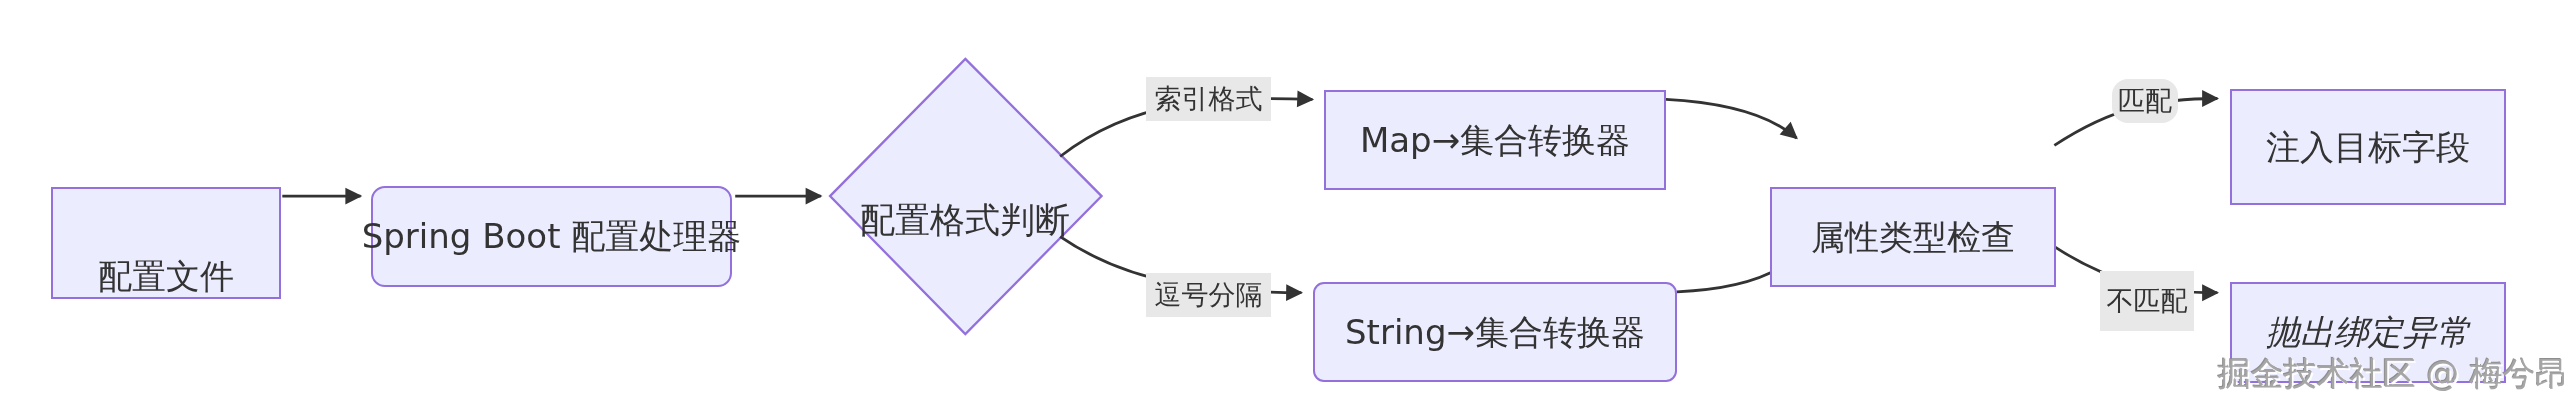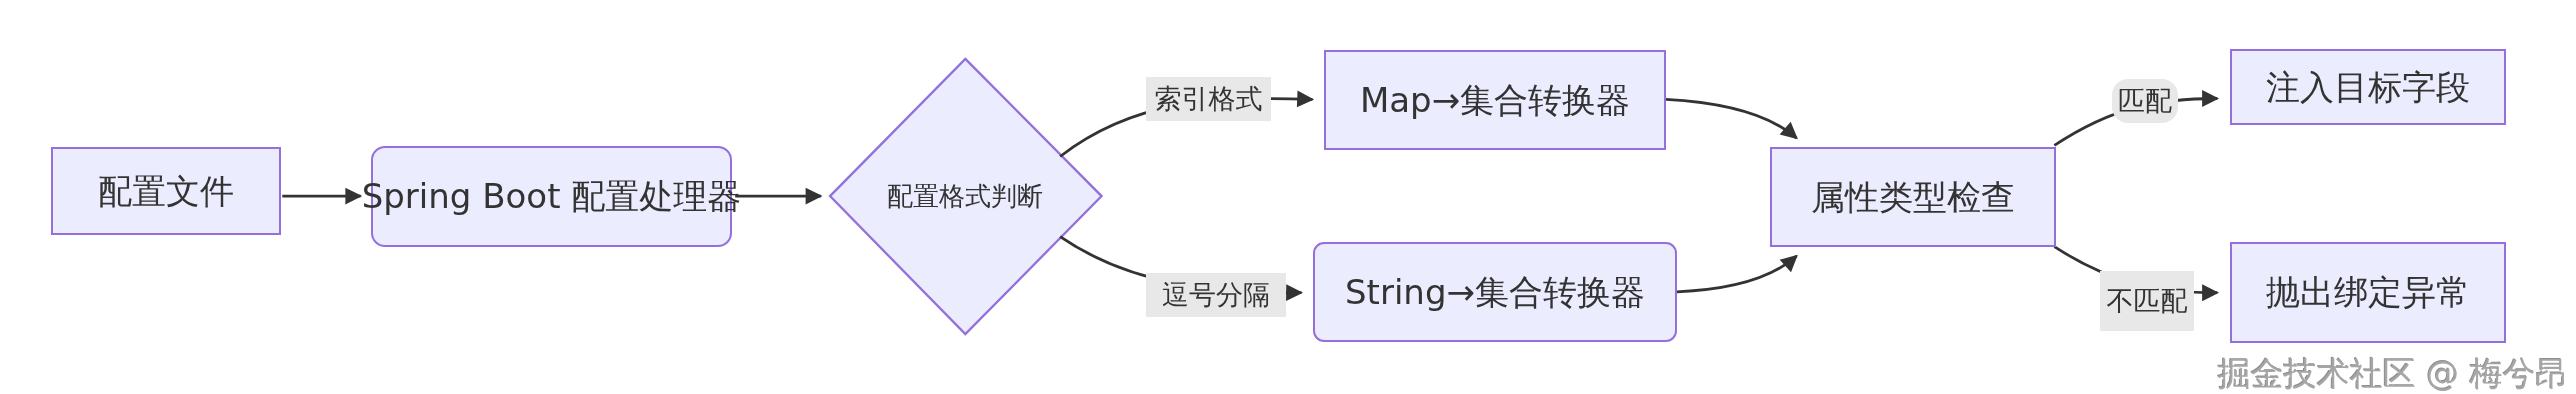--- a/index.html
+++ b/index.html
@@ -17,27 +17,28 @@
   .node{
     position:absolute;
     display:flex;align-items:center;justify-content:center;
     background:var(--node-fill,#ECECFF);
     border:2.3px solid var(--node-border,#9370DB);
     box-sizing:border-box;
     color:var(--text,#333333);
     font-size:34px;line-height:1.2;
     white-space:nowrap;
     text-align:center;
+    margin-top:40px;
   }
   .node.rounded{border-radius:14px;}
   .diamond-label{
     position:absolute;
     display:flex;align-items:center;justify-content:center;
     color:var(--text,#333333);
-    font-size:26px;white-space:nowrap;
+    font-size:35px;white-space:nowrap;margin-top:24px;
   }
   .edge-label{
     position:absolute;
     display:flex;align-items:center;justify-content:center;
     background:var(--label-bg,#e8e8e8);
     color:var(--text,#333333);
     font-size:27px;line-height:1.1;
     white-space:nowrap;
   }
   .watermark{
@@ -66,21 +67,21 @@
     <path class="edge-path" d="M305,213 H390" marker-end="url(#arrow)"></path>
     <path class="edge-path" d="M797,213 H890" marker-end="url(#arrow)"></path>
     <path class="edge-path" d="M1150,170 C1230,108 1320,104 1424,108" marker-end="url(#arrow)"></path>
     <path class="edge-path" d="M1150,257 C1230,312 1320,317 1412,318" marker-end="url(#arrow)"></path>
     <path class="edge-path" d="M1808,108 C1885,112 1927,130 1950,150" marker-end="url(#arrow)"></path>
     <path class="edge-path" d="M1820,317 C1890,314 1929,297 1950,278" marker-end="url(#arrow)"></path>
     <path class="edge-path" d="M2230,158 C2295,115 2345,107 2407,107" marker-end="url(#arrow)"></path>
     <path class="edge-path" d="M2230,268 C2295,310 2345,318 2407,318" marker-end="url(#arrow)"></path>
   </svg>
 
-  <div class="node" style="left:51px;top:147px;width:230px;height:88px;">
+  <div class="node" style="left:51px;top:147px;width:230px;height:112px;align-items:flex-end;">
     <span>配置文件</span>
   </div>
 
   <div class="node rounded" style="left:371px;top:146px;width:361px;height:101px;">
     <span>Spring Boot 配置处理器</span>
   </div>
 
   <div class="diamond-label" style="left:827px;top:169px;width:276px;height:55px;">
     <span>配置格式判断</span>
   </div>
@@ -90,31 +91,31 @@
   </div>
 
   <div class="node" style="left:1313px;top:242px;width:364px;height:100px;border-radius:11px;">
     <span>String→集合转换器</span>
   </div>
 
   <div class="node" style="left:1770px;top:147px;width:286px;height:100px;">
     <span>属性类型检查</span>
   </div>
 
-  <div class="node" style="left:2230px;top:49px;width:276px;height:76px;">
+  <div class="node" style="left:2230px;top:49px;width:276px;height:116px;">
     <span>注入目标字段</span>
   </div>
 
-  <div class="node" style="left:2230px;top:242px;width:276px;height:101px;">
+  <div class="node" style="left:2230px;top:242px;width:276px;height:101px;font-style:italic;">
     <span>抛出绑定异常</span>
   </div>
 
   <div class="edge-label" style="left:1146px;top:77px;width:125px;height:44px;">索引格式</div>
 
-  <div class="edge-label" style="left:1146px;top:273px;width:140px;height:44px;">逗号分隔</div>
+  <div class="edge-label" style="left:1146px;top:273px;width:125px;height:44px;">逗号分隔</div>
 
   <div class="edge-label" style="left:2112px;top:79px;width:66px;height:44px;border-radius:16px;">匹配</div>
 
   <div class="edge-label" style="left:2100px;top:271px;width:94px;height:60px;">不匹配</div>
 
   <div class="watermark">掘金技术社区 @ 梅兮昂</div>
 
 </div>
 
 

